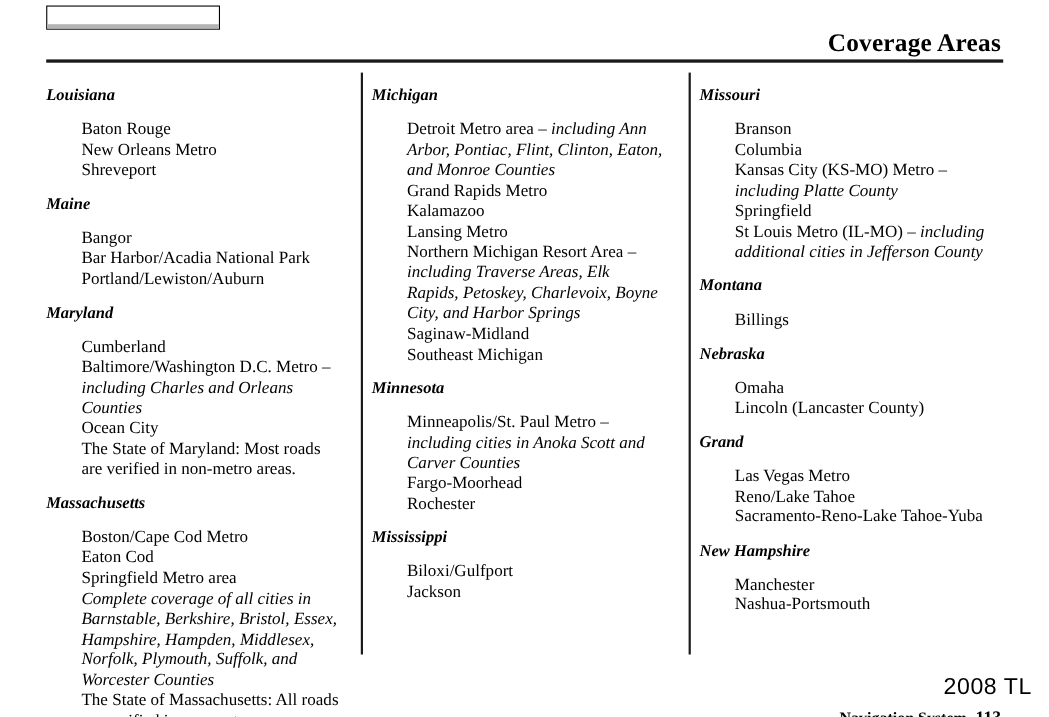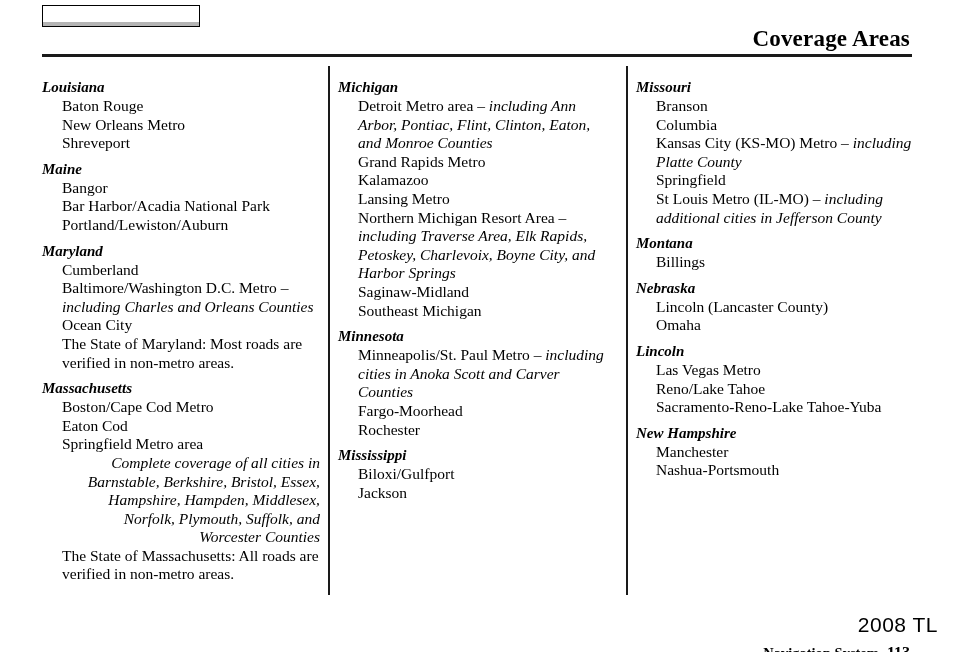--- a/index.html
+++ b/index.html
@@ -90,33 +90,32 @@
   .state-name {
     font-family: "Liberation Serif", "DejaVu Serif", serif;
     font-weight: bold;
     font-style: italic;
     font-size: 15px;
     line-height: 19px;
     margin: 0 0 0 0;
   }
   .state-items {
     list-style: none;
-    margin: 0;
+    margin: 12px;
     padding: 0 0 0 20px;
   }
   .state-items li {
     font-family: "Liberation Serif", "DejaVu Serif", serif;
     font-size: 15.5px;
     line-height: 18.6px;
     margin: 0;
     padding: 0;
   }
   .state-items li.italic {
     font-style: italic;
-    text-align: right;
   }
   .state-items li .em {
     font-style: italic;
   }
 
   
   #footer-model {
     position: absolute;
     left: 0;
     top: 613px;
@@ -197,21 +196,21 @@
       </div>
     </div>
   <div class="column" id="column-2">
       <div class="state-block">
         <div class="state-name">Michigan</div>
         <ul class="state-items">
           <li><span>Detroit Metro area – </span><span class="em">including Ann Arbor, Pontiac, Flint, Clinton, Eaton, and Monroe Counties</span></li>
           <li>Grand Rapids Metro</li>
           <li>Kalamazoo</li>
           <li>Lansing Metro</li>
-          <li><span>Northern Michigan Resort Area – </span><span class="em">including Traverse Area, Elk Rapids, Petoskey, Charlevoix, Boyne City, and Harbor Springs</span></li>
+          <li><span>Northern Michigan Resort Area – </span><span class="em">including Traverse Areas, Elk Rapids, Petoskey, Charlevoix, Boyne City, and Harbor Springs</span></li>
           <li>Saginaw-Midland</li>
           <li>Southeast Michigan</li>
         </ul>
       </div>
       <div class="state-block">
         <div class="state-name">Minnesota</div>
         <ul class="state-items">
           <li><span>Minneapolis/St. Paul Metro – </span><span class="em">including cities in Anoka Scott and Carver Counties</span></li>
           <li>Fargo-Moorhead</li>
           <li>Rochester</li>
@@ -238,26 +237,26 @@
       </div>
       <div class="state-block">
         <div class="state-name">Montana</div>
         <ul class="state-items">
           <li>Billings</li>
         </ul>
       </div>
       <div class="state-block">
         <div class="state-name">Nebraska</div>
         <ul class="state-items">
+          <li>Omaha</li>
           <li>Lincoln (Lancaster County)</li>
-          <li>Omaha</li>
-        </ul>
-      </div>
-      <div class="state-block">
-        <div class="state-name">Lincoln</div>
+        </ul>
+      </div>
+      <div class="state-block">
+        <div class="state-name">Grand</div>
         <ul class="state-items">
           <li>Las Vegas Metro</li>
           <li>Reno/Lake Tahoe</li>
           <li>Sacramento-Reno-Lake Tahoe-Yuba</li>
         </ul>
       </div>
       <div class="state-block">
         <div class="state-name">New Hampshire</div>
         <ul class="state-items">
           <li>Manchester</li>

